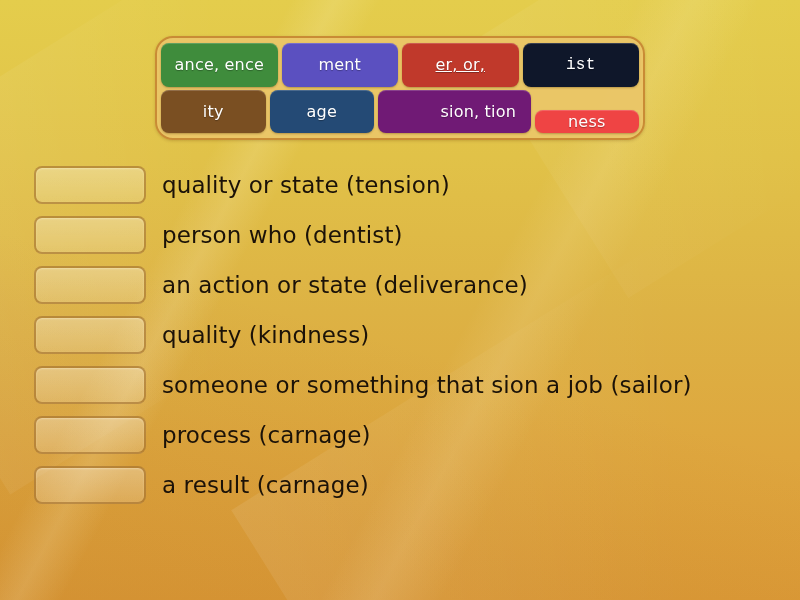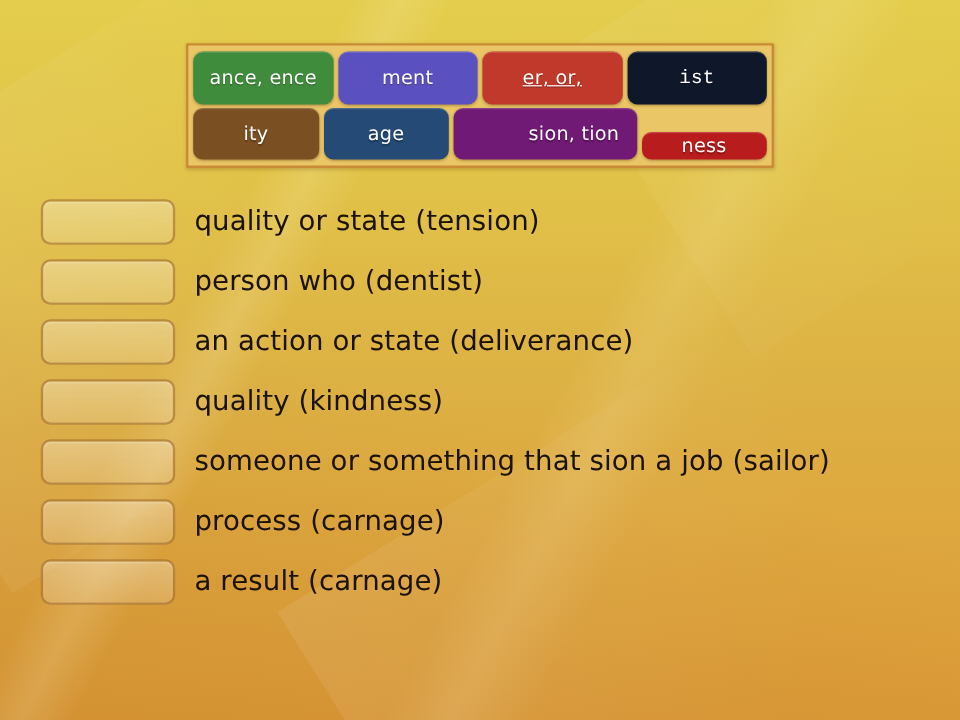--- a/index.html
+++ b/index.html
@@ -62,21 +62,21 @@
 
   
   #tile-tray {
     position: absolute;
     left: 155px;
     top: 36px;
     width: 490px;
     height: 104px;
     background: rgba(234,198,104,0.92);
     border: 2px solid #c98b35;
-    border-radius: 1px;
+    border-radius: 18px;
     padding: 5px 4px;
     display: flex;
     flex-direction: column;
     gap: 3px;
     box-shadow: 0 1px 3px rgba(90,50,0,0.22);
   }
 
   .tray-row {
     display: flex;
     gap: 4px;
@@ -150,21 +150,21 @@
     <div class="tray-row">
       <div class="word-tile" style="background-color: rgb(63, 140, 60);">ance, ence</div>
       <div class="word-tile" style="background-color: rgb(91, 80, 192);">ment</div>
       <div class="word-tile" style="background-color: rgb(192, 57, 43); text-decoration: underline;">er, or,</div>
       <div class="word-tile" style="background-color: #0f172a; font-family: Liberation Mono, monospace;">ist</div>
     </div>
     <div class="tray-row">
       <div class="word-tile" style="background-color: rgb(122, 79, 34);">ity</div>
       <div class="word-tile" style="background-color: rgb(36, 74, 117);">age</div>
       <div class="word-tile" style="background-color: #701a75; padding-left: 48px;">sion, tion</div>
-      <div class="word-tile" style="background-color: #b91c1c; margin-top: 20px;">ness</div>
+      <div class="word-tile" style="background-color: #ef4444; margin-top: 20px;">ness</div>
     </div>
   </div>
 
   <div id="answer-list">
 
 
     <div class="answer-row">
       <div class="drop-zone"></div>
       <div class="answer-text">quality or state (tension)</div>
     </div>

